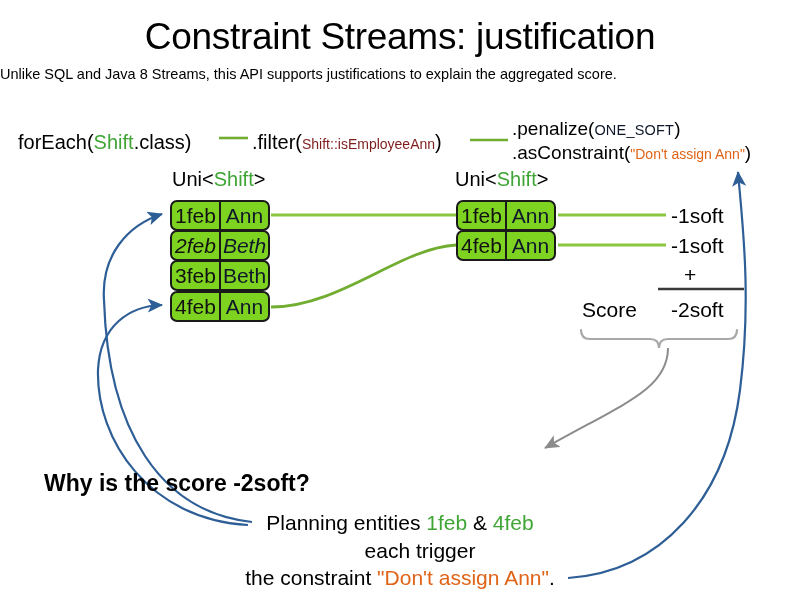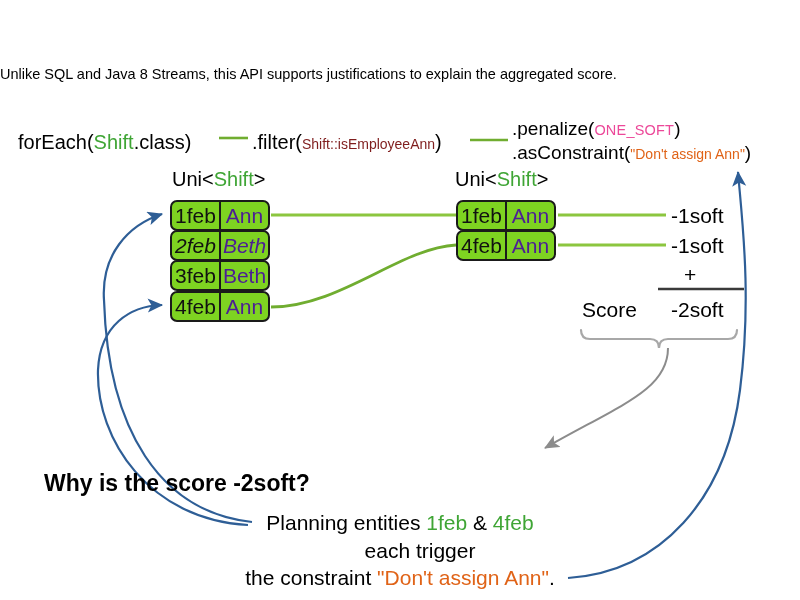--- a/index.html
+++ b/index.html
@@ -39,21 +39,21 @@
     font-size: 14.5px;
   }
 
   
   #code-foreach { left: 18px; top: 131px; font-size: 20px; }
   #code-filter  { left: 252px; top: 131px; font-size: 20px; }
   #code-penalize    { left: 512px; top: 118px; font-size: 19px; }
   #code-asconstraint{ left: 512px; top: 142px; font-size: 19px; }
   .green-id { color: #3fa535; }
   .small-green { color: #7f1d1d; font-size: 14px; }
-  .smallcaps { font-size: 14.5px; color: #ec4899; letter-spacing: 0.2px; }
+  .smallcaps { font-size: 14.5px; color: #0f172a; letter-spacing: 0.2px; }
   .orange-str { color: #e06317; font-size: 14px; }
 
   
   #uni-left  { left: 172px; top: 168px; font-size: 20px; }
   #uni-right { left: 455px; top: 168px; font-size: 20px; }
 
   
   .card {
     position: absolute;
     display: flex;
@@ -75,21 +75,21 @@
     box-sizing: border-box;
   }
   .card .cell-date {
     width: 51px;
     color: #111111;
     border-right: 2px solid #1a1a1a;
     border-radius: 5px 0 0 5px;
   }
   .card .cell-name {
     width: 49px;
-    color: #4c1d95;
+    color: #0f172a;
   }
 
   
   .soft-val { font-size: 21px; }
   #soft1 { left: 671px; top: 204px; }
   #soft2 { left: 671px; top: 234px; }
   #plus-sign { left: 684px; top: 263px; font-size: 21px; }
   #score-label { left: 582px; top: 298px; font-size: 21px; }
   #score-total { left: 671px; top: 298px; font-size: 21px; }
 
@@ -144,20 +144,21 @@
 
     <path d="M668,348 C668,390 620,405 545,448" fill="none" stroke="#8c8c8c" stroke-width="2" marker-end="url(#gray-head)"></path>
 
     <path d="M252,522 C160,512 108,430 104,300 C101,255 128,225 162,214" fill="none" stroke="#2e5e96" stroke-width="2.2" marker-end="url(#blue-head)"></path>
 
     <path d="M248,525 C150,520 96,440 98,370 C100,325 130,306 162,305" fill="none" stroke="#2e5e96" stroke-width="2.2" marker-end="url(#blue-head)"></path>
 
     <path d="M568,578 C660,572 726,500 740,390 C752,296 742,220 738,172" fill="none" stroke="#2e5e96" stroke-width="2.2" marker-end="url(#blue-head)"></path>
   </svg>
 
+  <div class="lbl" id="title">Constraint Streams: justification</div>
   <div class="lbl" id="subtitle">Unlike SQL and Java 8 Streams, this API supports justifications to explain the aggregated score.</div>
 
   <div class="lbl" id="code-foreach">
     <span>forEach(</span><span class="green-id">Shift</span><span>.class)</span>
   </div>
 
   <div class="lbl" id="code-filter">
     <span>.filter(</span><span class="small-green">Shift::isEmployeeAnn</span><span>)</span>
   </div>
 

